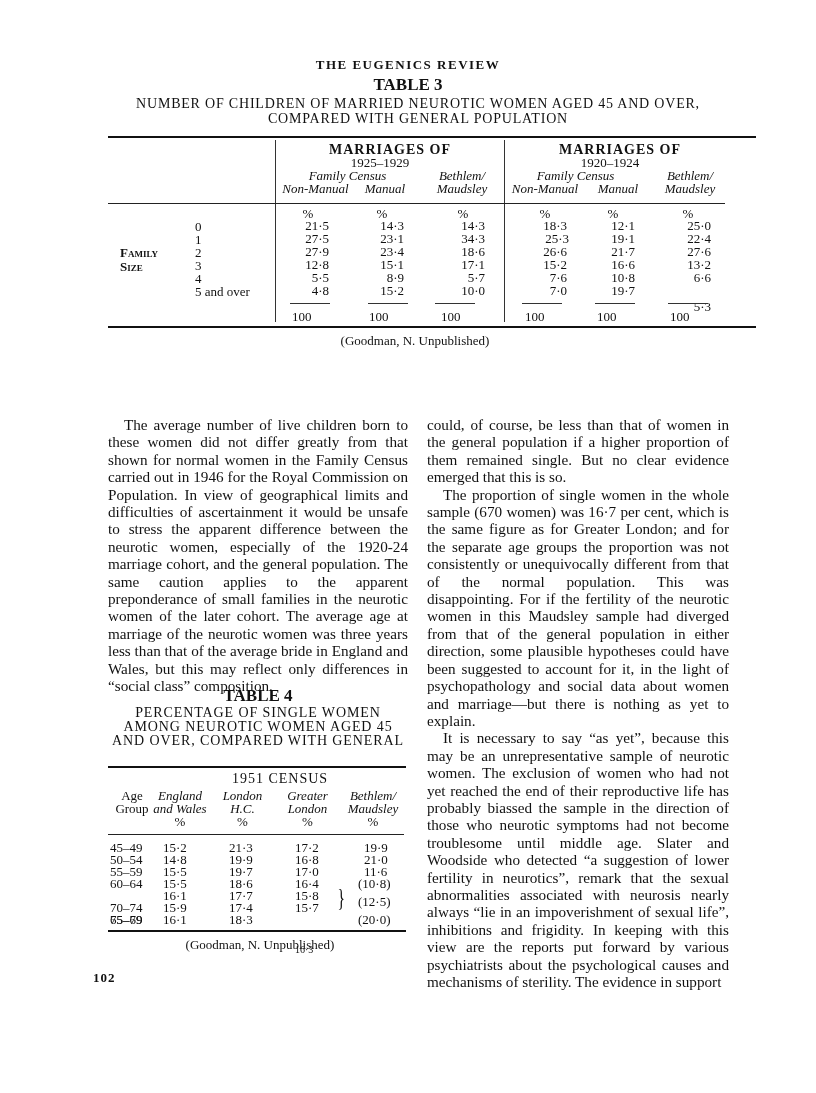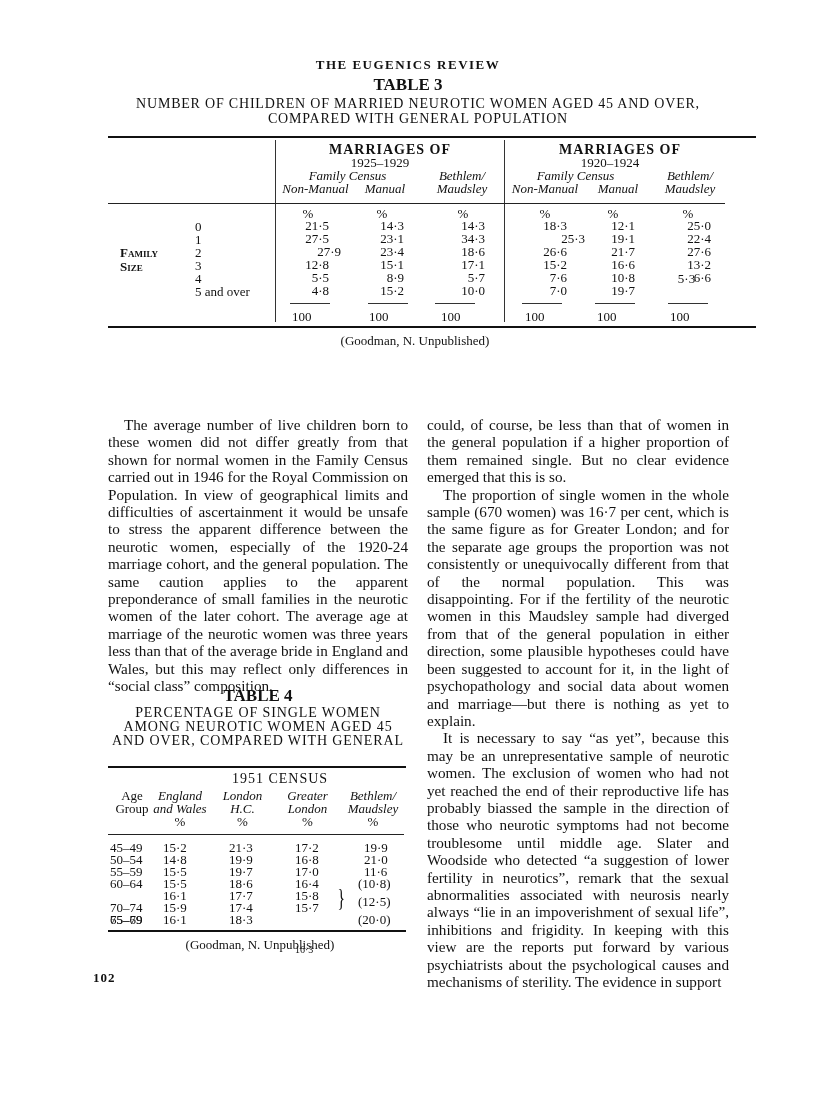--- a/index.html
+++ b/index.html
@@ -77,27 +77,27 @@
     <div class="cell" style="top:219px; left:436px; width:49px;">14·3</div>
     <div class="cell" style="top:219px; left:518px; width:49px;">18·3</div>
     <div class="cell" style="top:219px; left:586px; width:49px;">12·1</div>
     <div class="cell" style="top:219px; left:662px; width:49px;">25·0</div>
   </div>
   <div>
     <div class="abs" style="top:232px; left:195px; font-size:13px;">1</div>
     <div class="cell" style="top:232px; left:280px; width:49px;">27·5</div>
     <div class="cell" style="top:232px; left:355px; width:49px;">23·1</div>
     <div class="cell" style="top:232px; left:436px; width:49px;">34·3</div>
-    <div class="cell" style="top:232px; left:536px; width:49px;">25·3</div>
+    <div class="cell" style="top:232px; left:520px; width:49px;">25·3</div>
     <div class="cell" style="top:232px; left:586px; width:49px;">19·1</div>
     <div class="cell" style="top:232px; left:662px; width:49px;">22·4</div>
   </div>
   <div>
     <div class="abs" style="top:245px; left:195px; font-size:13px;">2</div>
-    <div class="cell" style="top:245px; left:292px; width:49px;">27·9</div>
+    <div class="cell" style="top:245px; left:280px; width:49px;">27·9</div>
     <div class="cell" style="top:245px; left:355px; width:49px;">23·4</div>
     <div class="cell" style="top:245px; left:436px; width:49px;">18·6</div>
     <div class="cell" style="top:245px; left:518px; width:49px;">26·6</div>
     <div class="cell" style="top:245px; left:586px; width:49px;">21·7</div>
     <div class="cell" style="top:245px; left:662px; width:49px;">27·6</div>
   </div>
   <div>
     <div class="abs" style="top:258px; left:195px; font-size:13px;">3</div>
     <div class="cell" style="top:258px; left:280px; width:49px;">12·8</div>
     <div class="cell" style="top:258px; left:355px; width:49px;">15·1</div>
@@ -115,21 +115,21 @@
     <div class="cell" style="top:271px; left:586px; width:49px;">10·8</div>
     <div class="cell" style="top:271px; left:662px; width:49px;">6·6</div>
   </div>
   <div>
     <div class="abs" style="top:284px; left:195px; font-size:13px;">5 and over</div>
     <div class="cell" style="top:284px; left:280px; width:49px;">4·8</div>
     <div class="cell" style="top:284px; left:355px; width:49px;">15·2</div>
     <div class="cell" style="top:284px; left:436px; width:49px;">10·0</div>
     <div class="cell" style="top:284px; left:518px; width:49px;">7·0</div>
     <div class="cell" style="top:284px; left:586px; width:49px;">19·7</div>
-    <div class="cell" style="top:272px; left:662px; width:49px;text-align:center;">5·3</div>
+    <div class="cell" style="top:300px; left:662px; width:49px;">5·3</div>
   </div>
 
   <div class="sumline" style="top:303px; left:290px; width:40px;"></div>
   <div class="sumline" style="top:303px; left:368px; width:40px;"></div>
   <div class="sumline" style="top:303px; left:435px; width:40px;"></div>
   <div class="sumline" style="top:303px; left:522px; width:40px;"></div>
   <div class="sumline" style="top:303px; left:595px; width:40px;"></div>
   <div class="sumline" style="top:303px; left:668px; width:40px;"></div>
 
   <div class="abs" style="top:309px; left:292px; font-size:13px;">100</div>

